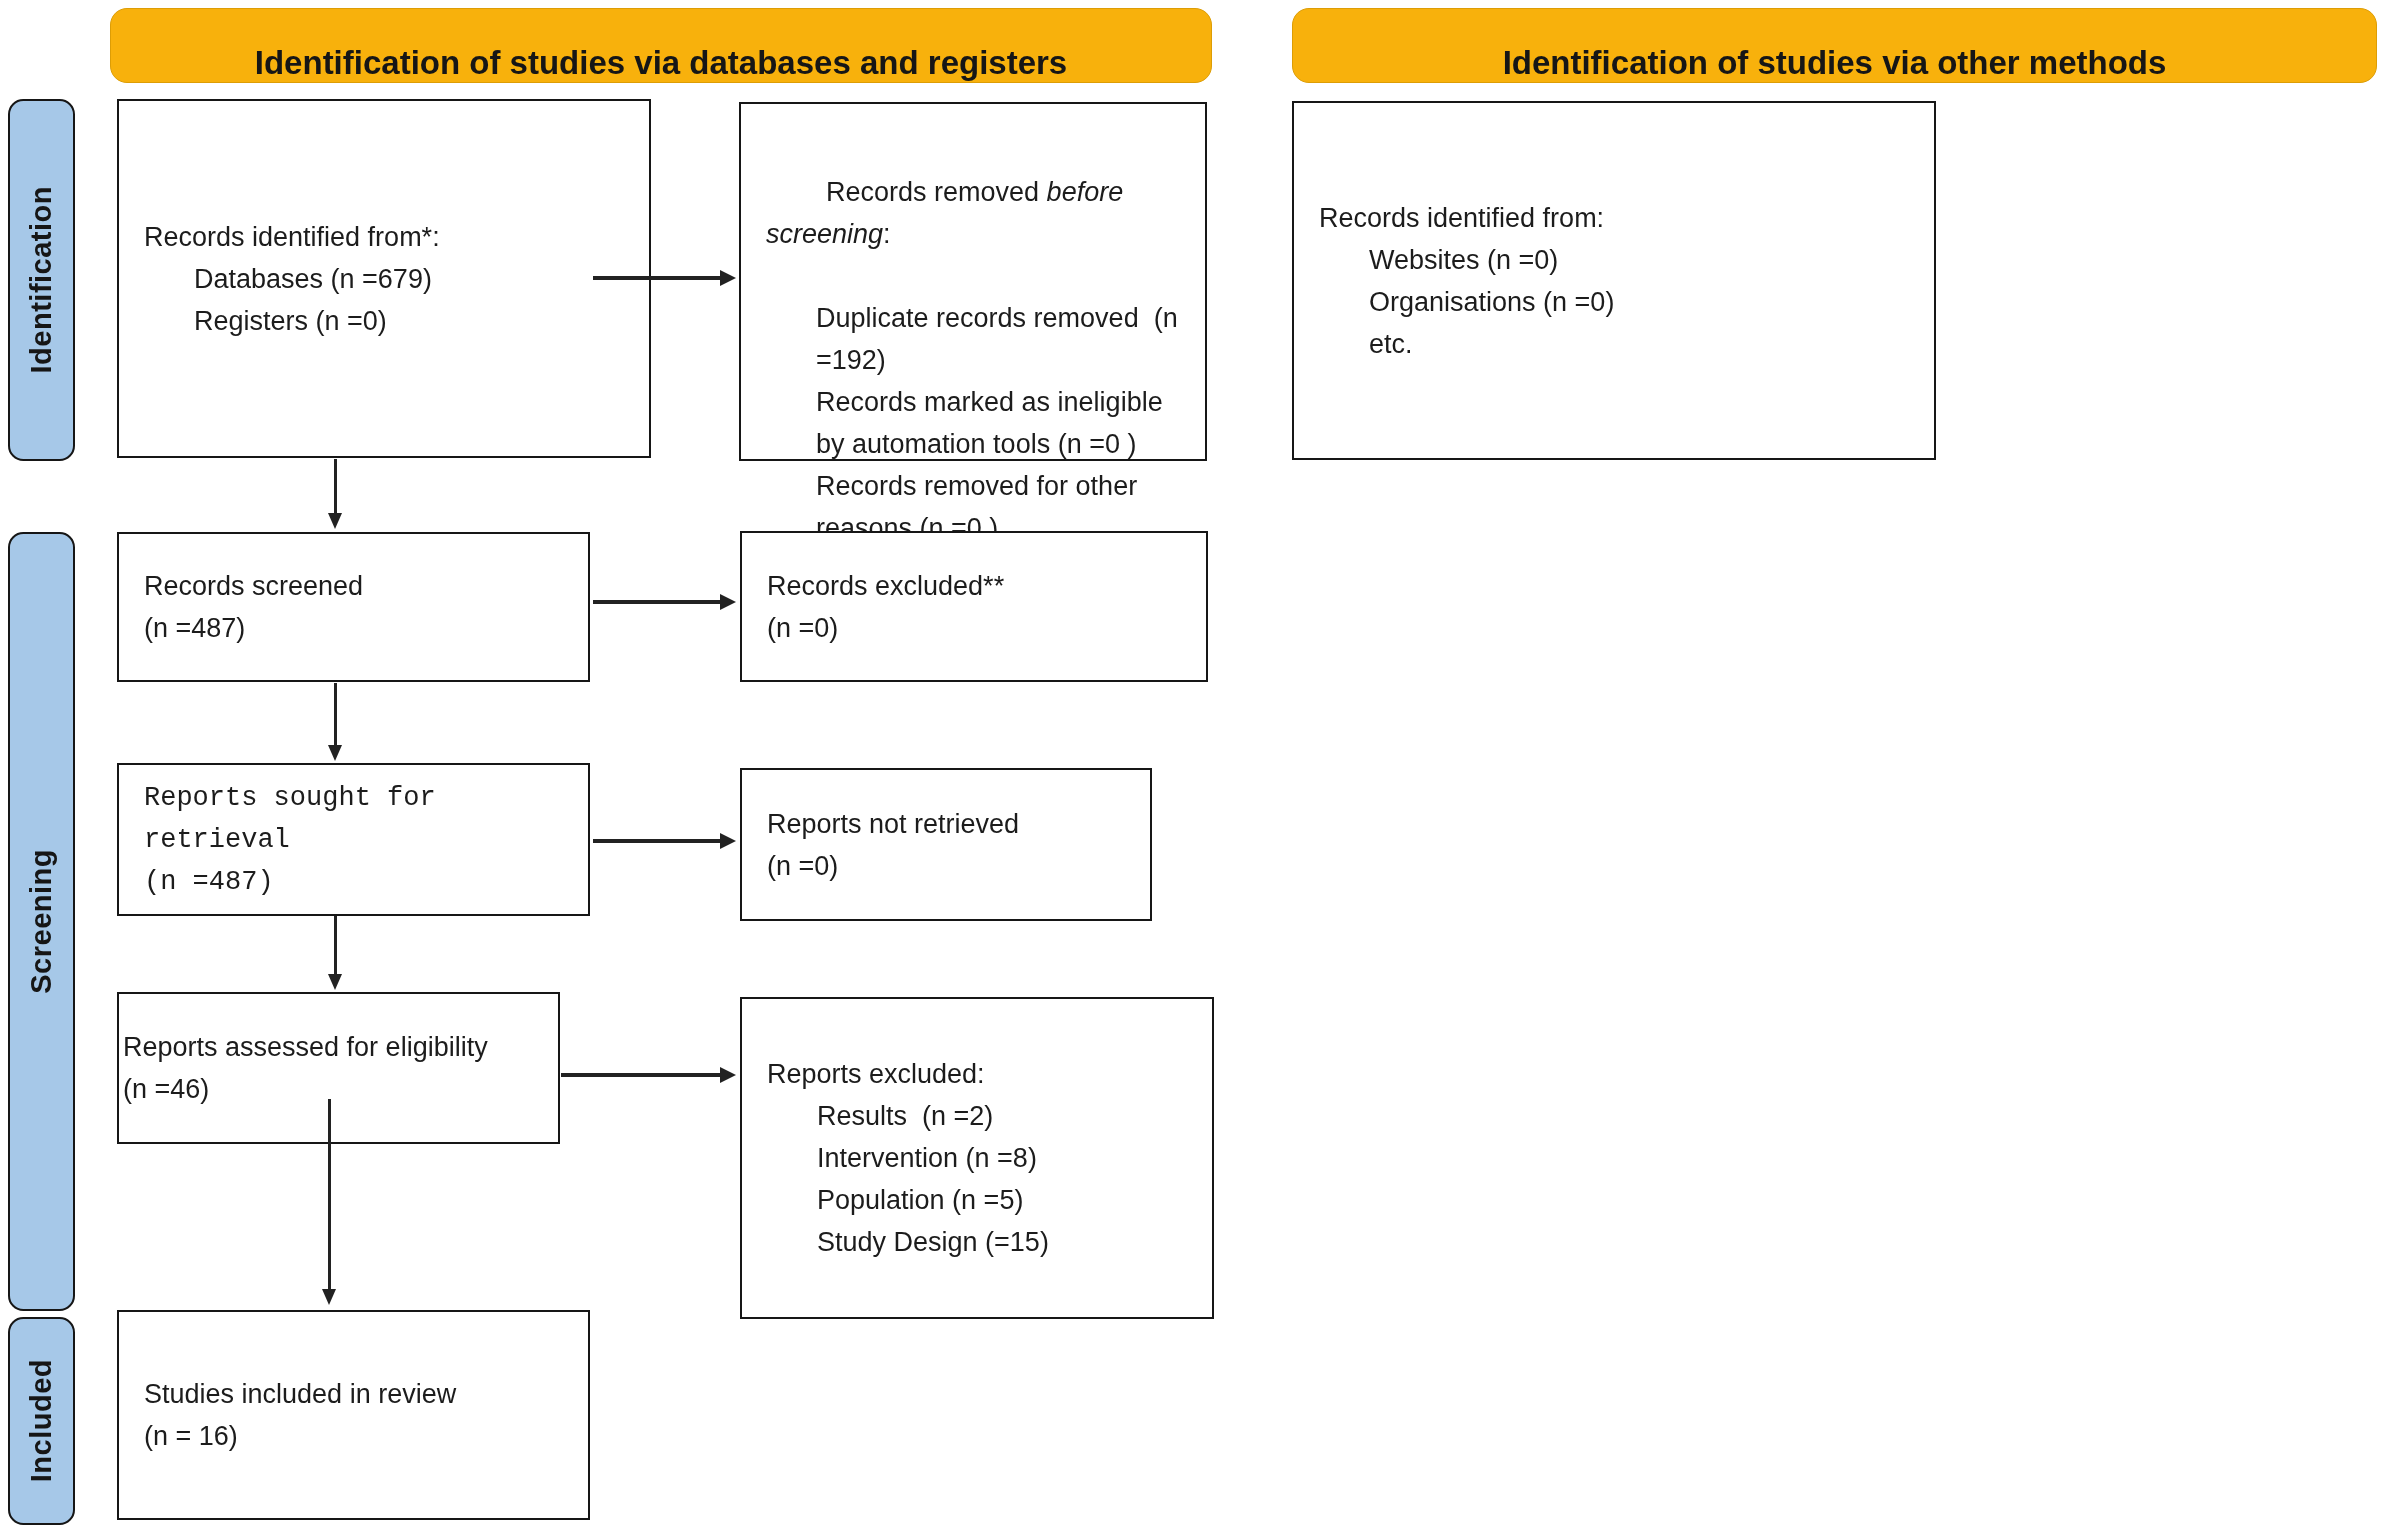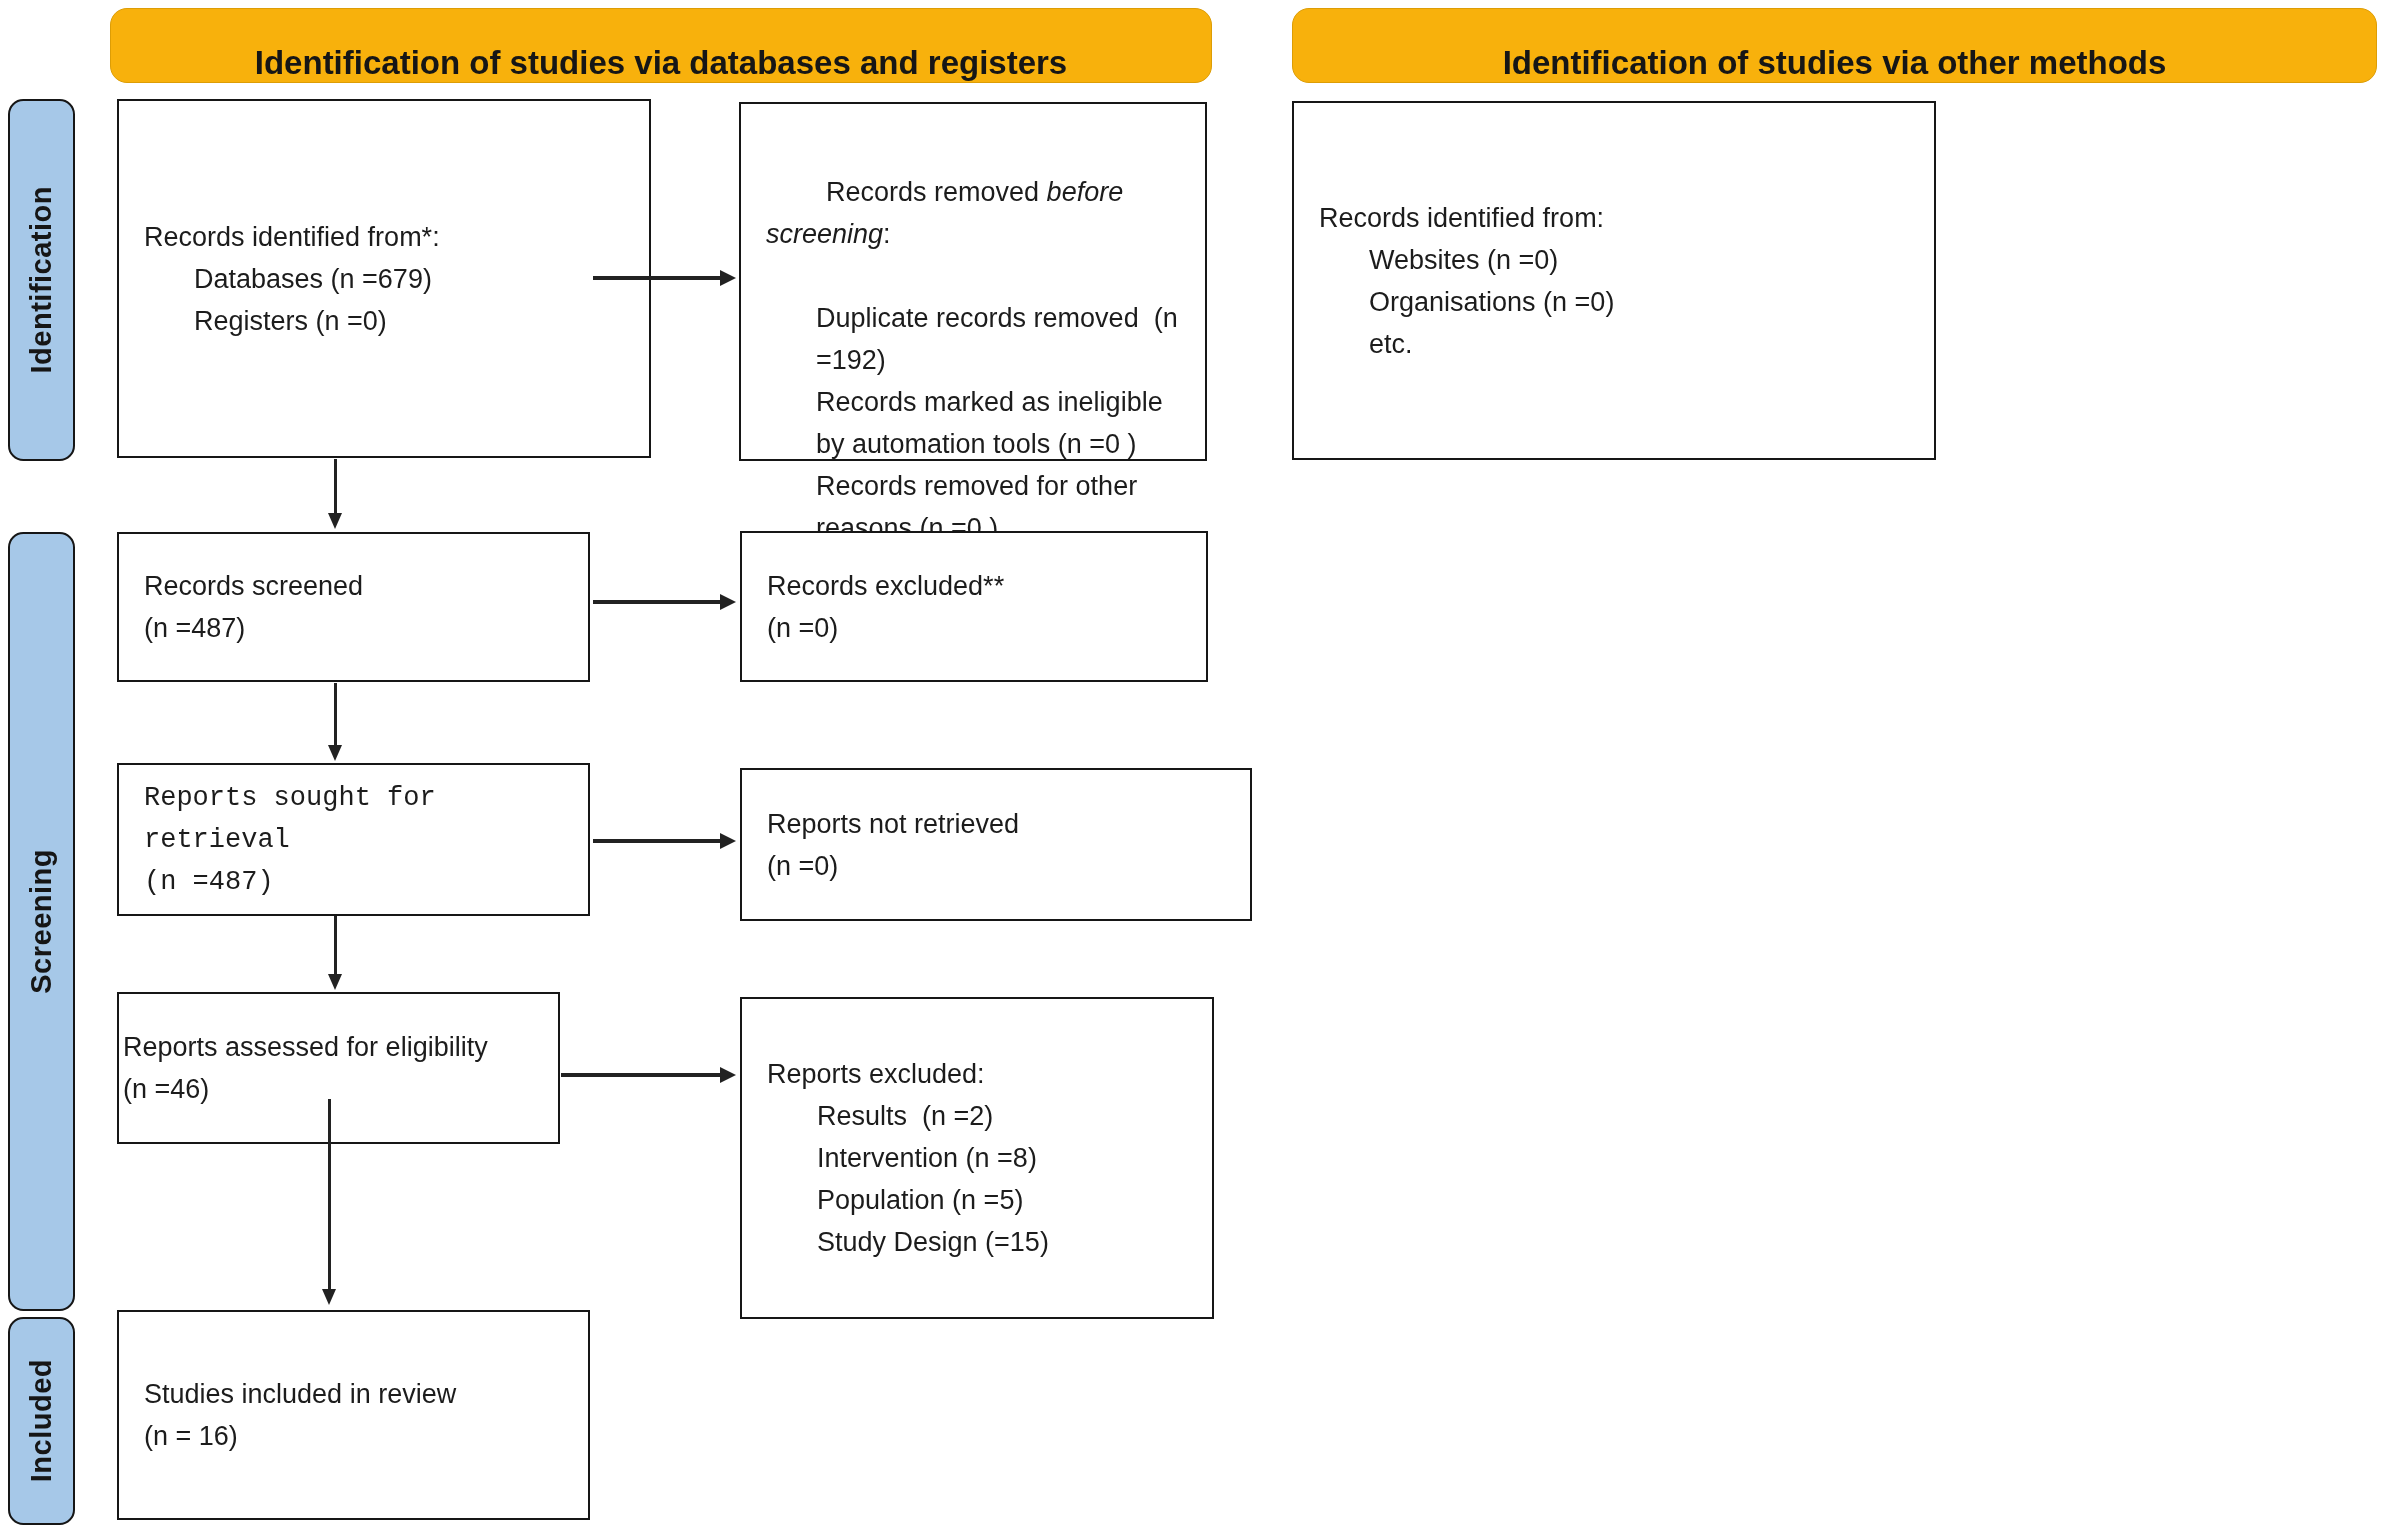--- a/index.html
+++ b/index.html
@@ -176,21 +176,21 @@
     </div>
   </div>
 
   <div class="box" style="left:117px;top:763px;width:473px;height:153px;font-family:Liberation Mono, monospace;">
     <div class="box-text">
       <div class="line">Reports sought for retrieval</div>
       <div class="line">(n =487)</div>
     </div>
   </div>
 
-  <div class="box" style="left:740px;top:768px;width:512px;height:153px;">
+  <div class="box" style="left:740px;top:768px;width:412px;height:153px;">
     <div class="box-text">
       <div class="line">Reports not retrieved</div>
       <div class="line">(n =0)</div>
     </div>
   </div>
 
   <div class="box" style="left:117px;top:992px;width:443px;height:152px;">
     <div class="box-text" style="padding-left:4px;padding-right:5.7px;">
       <div class="line">Reports assessed for eligibility</div>
       <div class="line">(n =46)</div>

